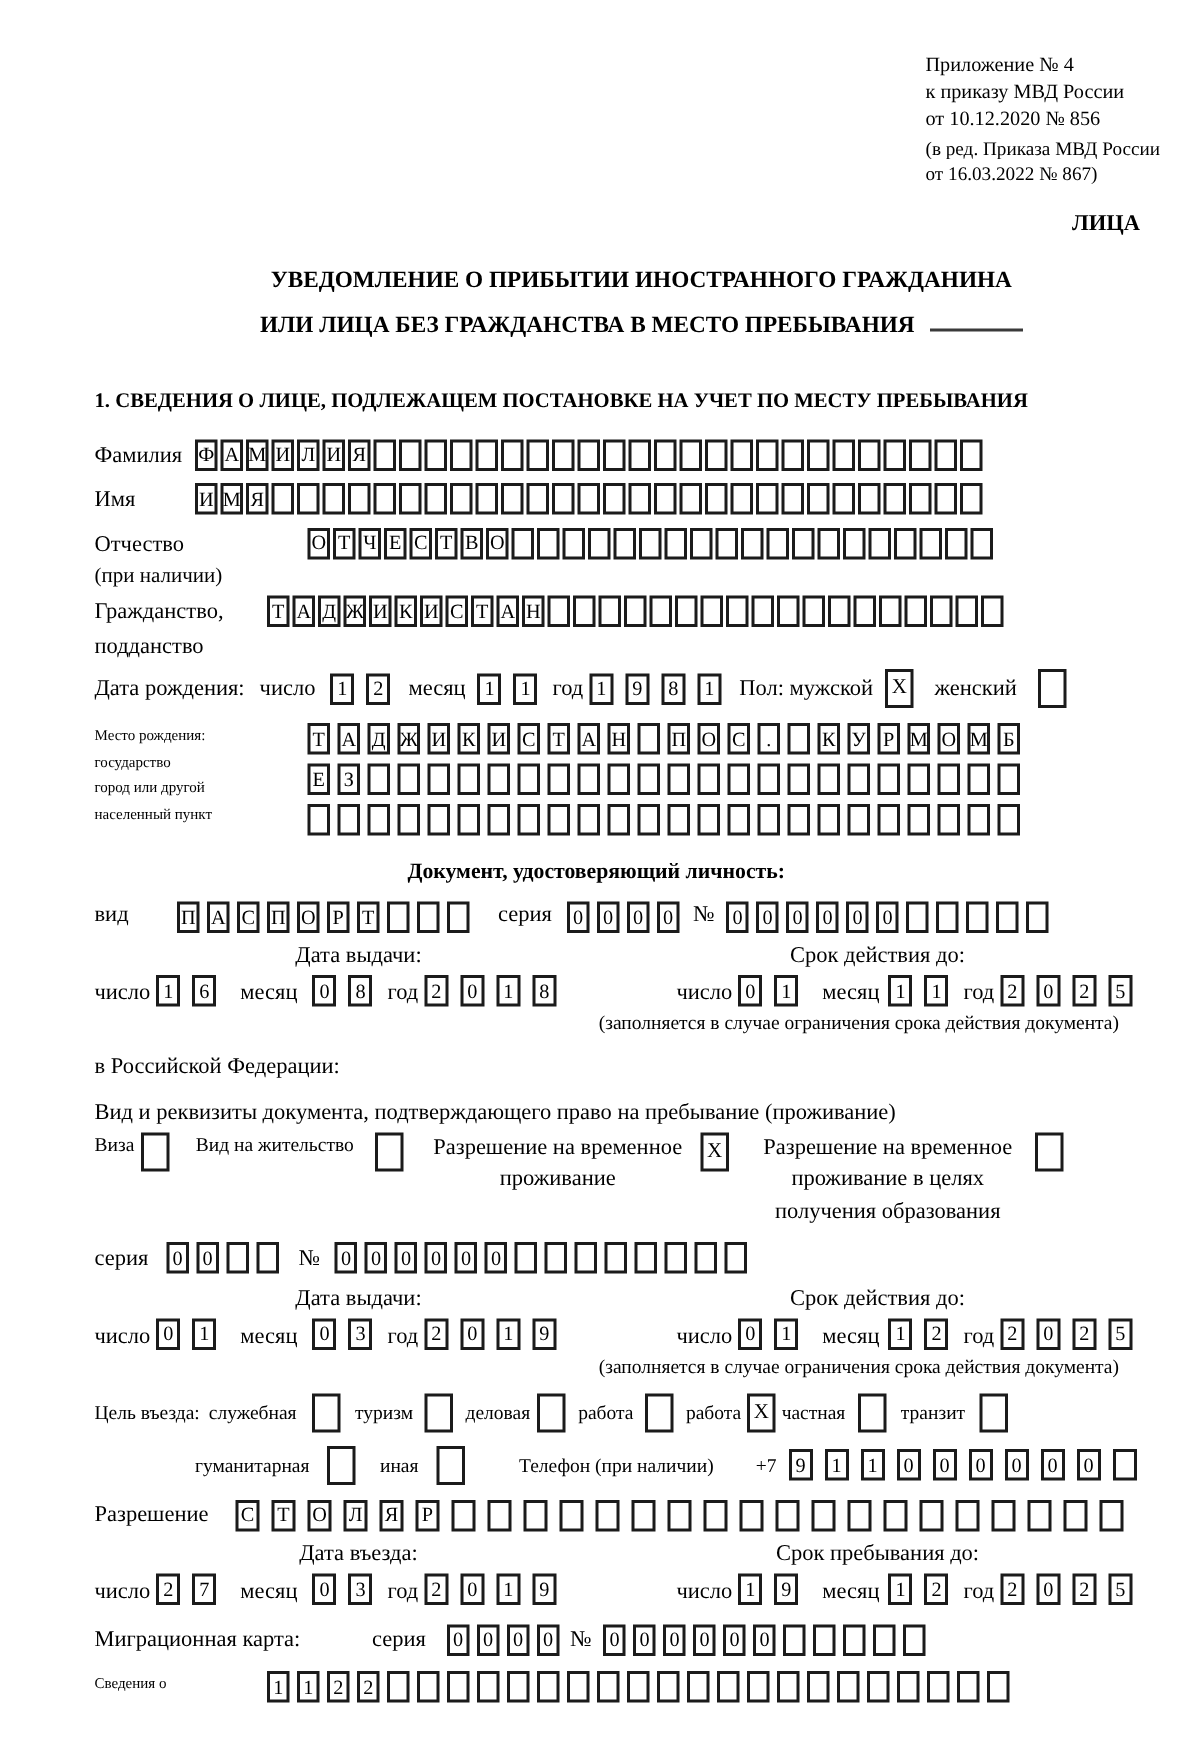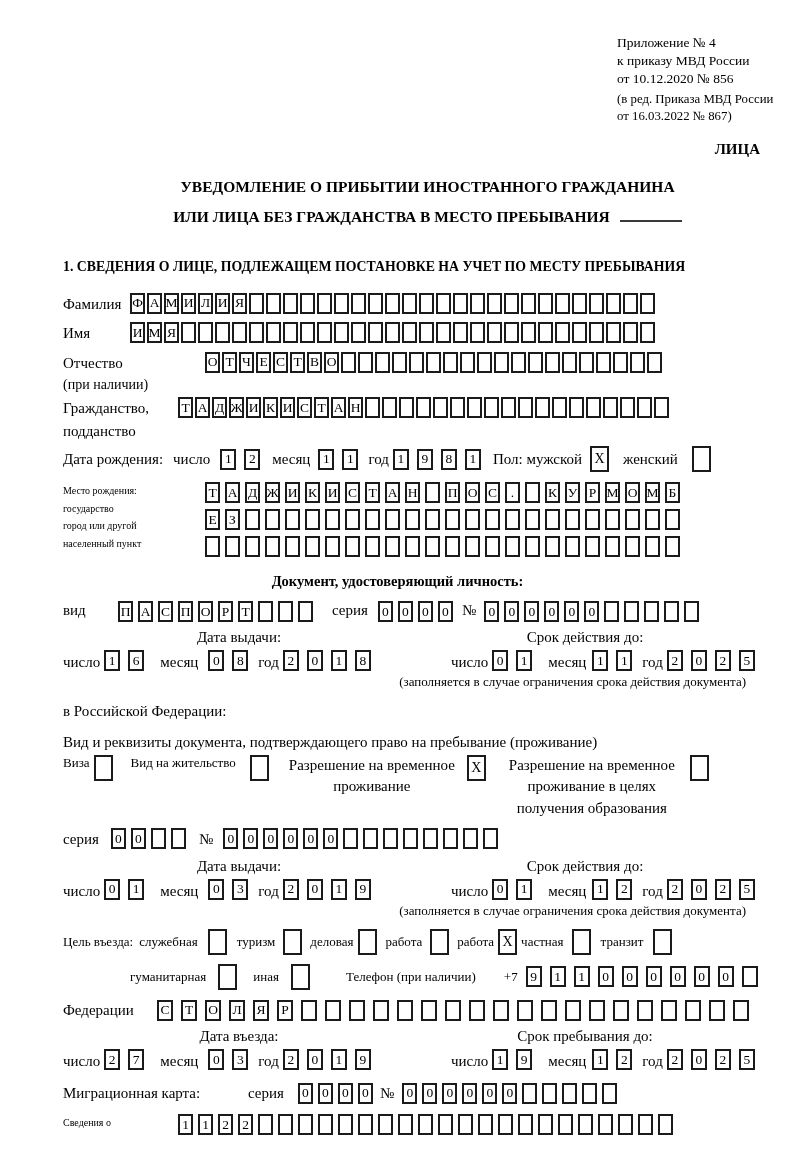--- a/index.html
+++ b/index.html
@@ -546,21 +546,21 @@
         <span class="cell">0</span>
         <span class="cell">0</span>
         <span class="cell">0</span>
         <span class="cell">0</span>
         <span class="cell">0</span>
         <span class="cell"></span>
       </span>
   </div>
 
   <div class="frow wider" style="align-items:center">
-    <span class="lbl" style="width:94px">Федерации</span>
+    <span class="lbl" style="width:94px">Разрешение</span>
     <span class="boxes">
         <span class="cell">С</span>
         <span class="cell">Т</span>
         <span class="cell">О</span>
         <span class="cell">Л</span>
         <span class="cell">Я</span>
         <span class="cell">Р</span>
         <span class="cell"></span>
         <span class="cell"></span>
         <span class="cell"></span>

